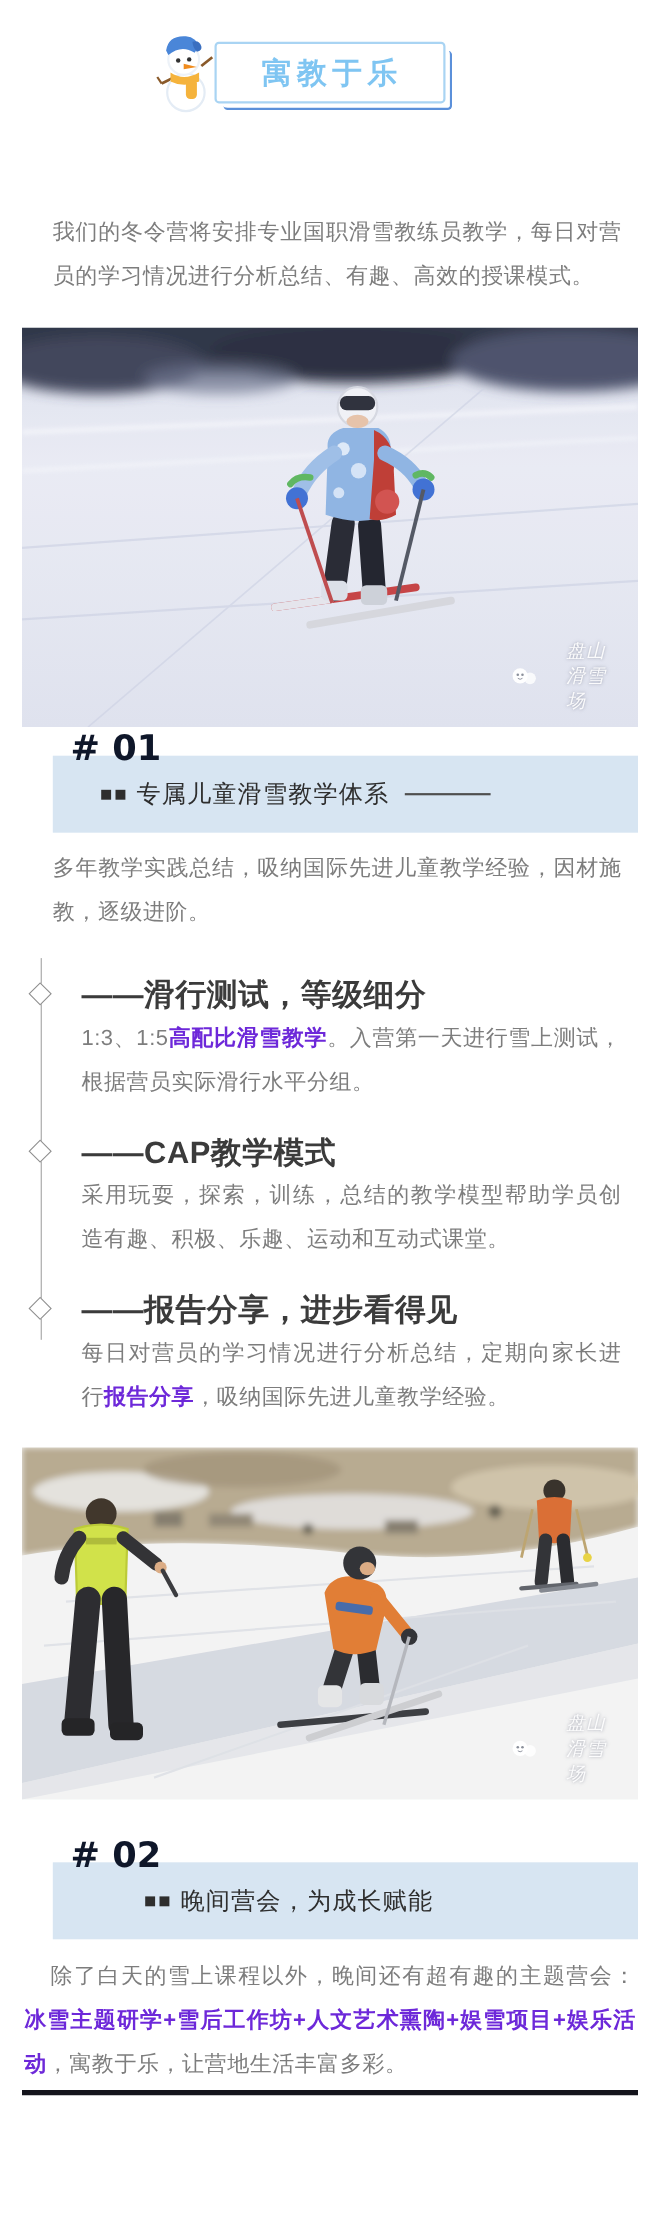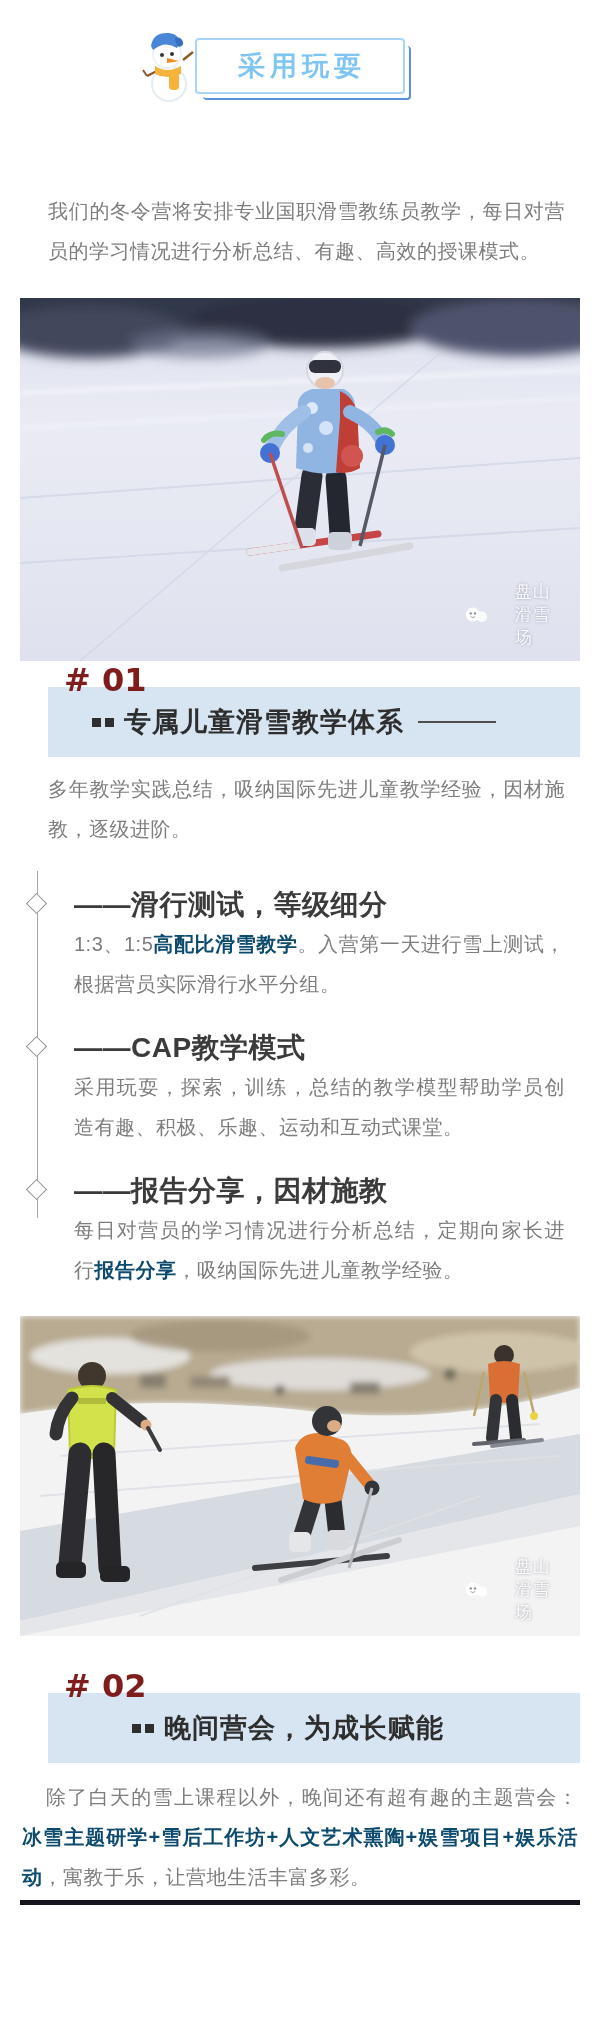--- a/index.html
+++ b/index.html
@@ -26,50 +26,50 @@
   .snowman{position:absolute;left:-58px;top:-16px;width:62px;height:82px;}
 
   
   .body-text{
     margin:0 35px 0 48px;font-size:20px;line-height:40px;
     text-align:justify;color:#7d7d7d;letter-spacing:.5px;
   }
   .intro{margin-top:76px;}
   .lead{margin-top:12px;}
   .outro{margin:14px 22px 0;text-indent:24px;}
-  .hl{color:#0c4a6e;font-weight:bold;}
-
-  
-  .photo{position:relative;margin:27px 20px 0;font-size:0;}
+  .hl{color:#6d28d9;font-weight:bold;}
+
+  
+  .photo{position:relative;margin:27px 20px 0;font-size:0;font-style:italic;}
   .photo svg{display:block;width:100%;}
   .photo-2{margin-top:26px;}
   .watermark{
     position:absolute;right:16px;bottom:12px;display:flex;align-items:center;gap:5px;
     color:rgba(255,255,255,.92);font-size:17px;letter-spacing:1px;
     text-shadow:0 0 3px rgba(110,115,135,.65);
   }
   .wm-icon{width:24px;height:17px;}
 
   
   .sec{margin-top:3px;}
   .sec2{margin-top:34px;}
   .sec-num{
     position:relative;z-index:2;margin:0 0 -9px 64px;
-    font-size:32px;line-height:32px;font-weight:bold;color:#7f1d1d;
+    font-size:32px;line-height:32px;font-weight:bold;color:#0f172a;
     font-family:"DejaVu Sans","Liberation Sans",sans-serif;
   }
   .sec-bar{
     height:70px;margin:0 20px 0 48px;background:#d7e5f2;
     display:flex;align-items:center;padding-left:44px;box-sizing:border-box;
   }
   .sec-bar.indent2{padding-left:84px;align-items:center;}
   .squares{display:flex;align-items:center;margin-right:10px;}
   .sq{width:9px;height:9px;background:#2e2e2e;}
   .sq + .sq{margin-left:4px;}
-  .sec-title{font-size:27px;font-weight:bold;color:#2e2e2e;letter-spacing:1px;white-space:nowrap;}
+  .sec-title{font-size:22px;font-weight:normal;color:#2e2e2e;letter-spacing:1px;white-space:nowrap;}
   .rule{width:78px;height:2px;background:#4f4f4f;margin-left:14px;}
 
   
   .timeline{position:relative;margin:26px 35px 0 28px;padding-top:16px;}
   .rail{position:absolute;left:9px;top:-4px;bottom:72px;width:1px;background:#a3a3a3;}
   .t-item{position:relative;padding-left:46px;margin-bottom:30px;}
   .t-item:last-child{margin-bottom:0;}
   .diamond{
     position:absolute;left:1px;top:5px;width:15px;height:15px;box-sizing:border-box;
     background:#fff;border:1.5px solid #8f8f8f;transform:rotate(45deg);
@@ -93,21 +93,21 @@
         <circle cx="30" cy="60" r="17" fill="#ffffff" stroke="#e4ecf5" stroke-width="2"></circle>
         <circle cx="28" cy="30" r="14" fill="#ffffff" stroke="#edf2f8" stroke-width="2"></circle>
         <path d="M12 22 Q14 8 30 9 Q40 10 41 19 L38 24 Q26 16 14 26 Z" fill="#4a86d8"></path>
         <path d="M36 14 Q42 12 44 18 Q45 22 40 23 Q36 19 36 14Z" fill="#3a6fc0"></path>
         <circle cx="23" cy="31" r="2" fill="#333"></circle>
         <circle cx="33" cy="30" r="2" fill="#333"></circle>
         <path d="M28 34 L40 37 L28 39 Z" fill="#f08c1e"></path>
         <path d="M16 42 Q28 50 42 42 L42 50 Q28 56 16 50 Z" fill="#f5b33c"></path>
         <rect x="30" y="48" width="10" height="18" rx="4" fill="#f5b33c"></rect>
       </svg>
-      <span class="badge-text">采用玩耍</span>
+      <span class="badge-text">寓教于乐</span>
     </div>
   </div>
 
   <p class="body-text intro">我们的冬令营将安排专业国职滑雪教练员教学，每日对营员的学习情况进行分析总结、有趣、高效的授课模式。</p>
 
   <div class="photo photo-1">
     <svg viewBox="0 0 560 363" preserveAspectRatio="none">
       <defs>
         <linearGradient id="snow1" x1="0" y1="0" x2="0" y2="1">
           <stop offset="0" stop-color="#dfe3ef"></stop>
@@ -204,21 +204,21 @@
     </div>
 
     <div class="t-item">
       <span class="diamond"></span>
       <div class="t-head">——CAP教学模式</div>
       <div class="t-body"><span>采用玩耍，探索，训练，总结的教学模型帮助学员创造有趣、积极、乐趣、运动和互动式课堂。</span></div>
     </div>
 
     <div class="t-item">
       <span class="diamond"></span>
-      <div class="t-head">——报告分享，因材施教</div>
+      <div class="t-head">——报告分享，进步看得见</div>
       <div class="t-body"><span>每日对营员的学习情况进行分析总结，定期向家长进行</span><span class="hl">报告分享</span><span>，吸纳国际先进儿童教学经验。</span></div>
     </div>
   </div>
 
   <div class="photo photo-2">
     <svg viewBox="0 0 560 320" preserveAspectRatio="none">
       <defs>
         <filter id="b3" x="-20%" y="-20%" width="140%" height="140%">
             <feGaussianBlur stdDeviation="3"></feGaussianBlur>
           </filter>

